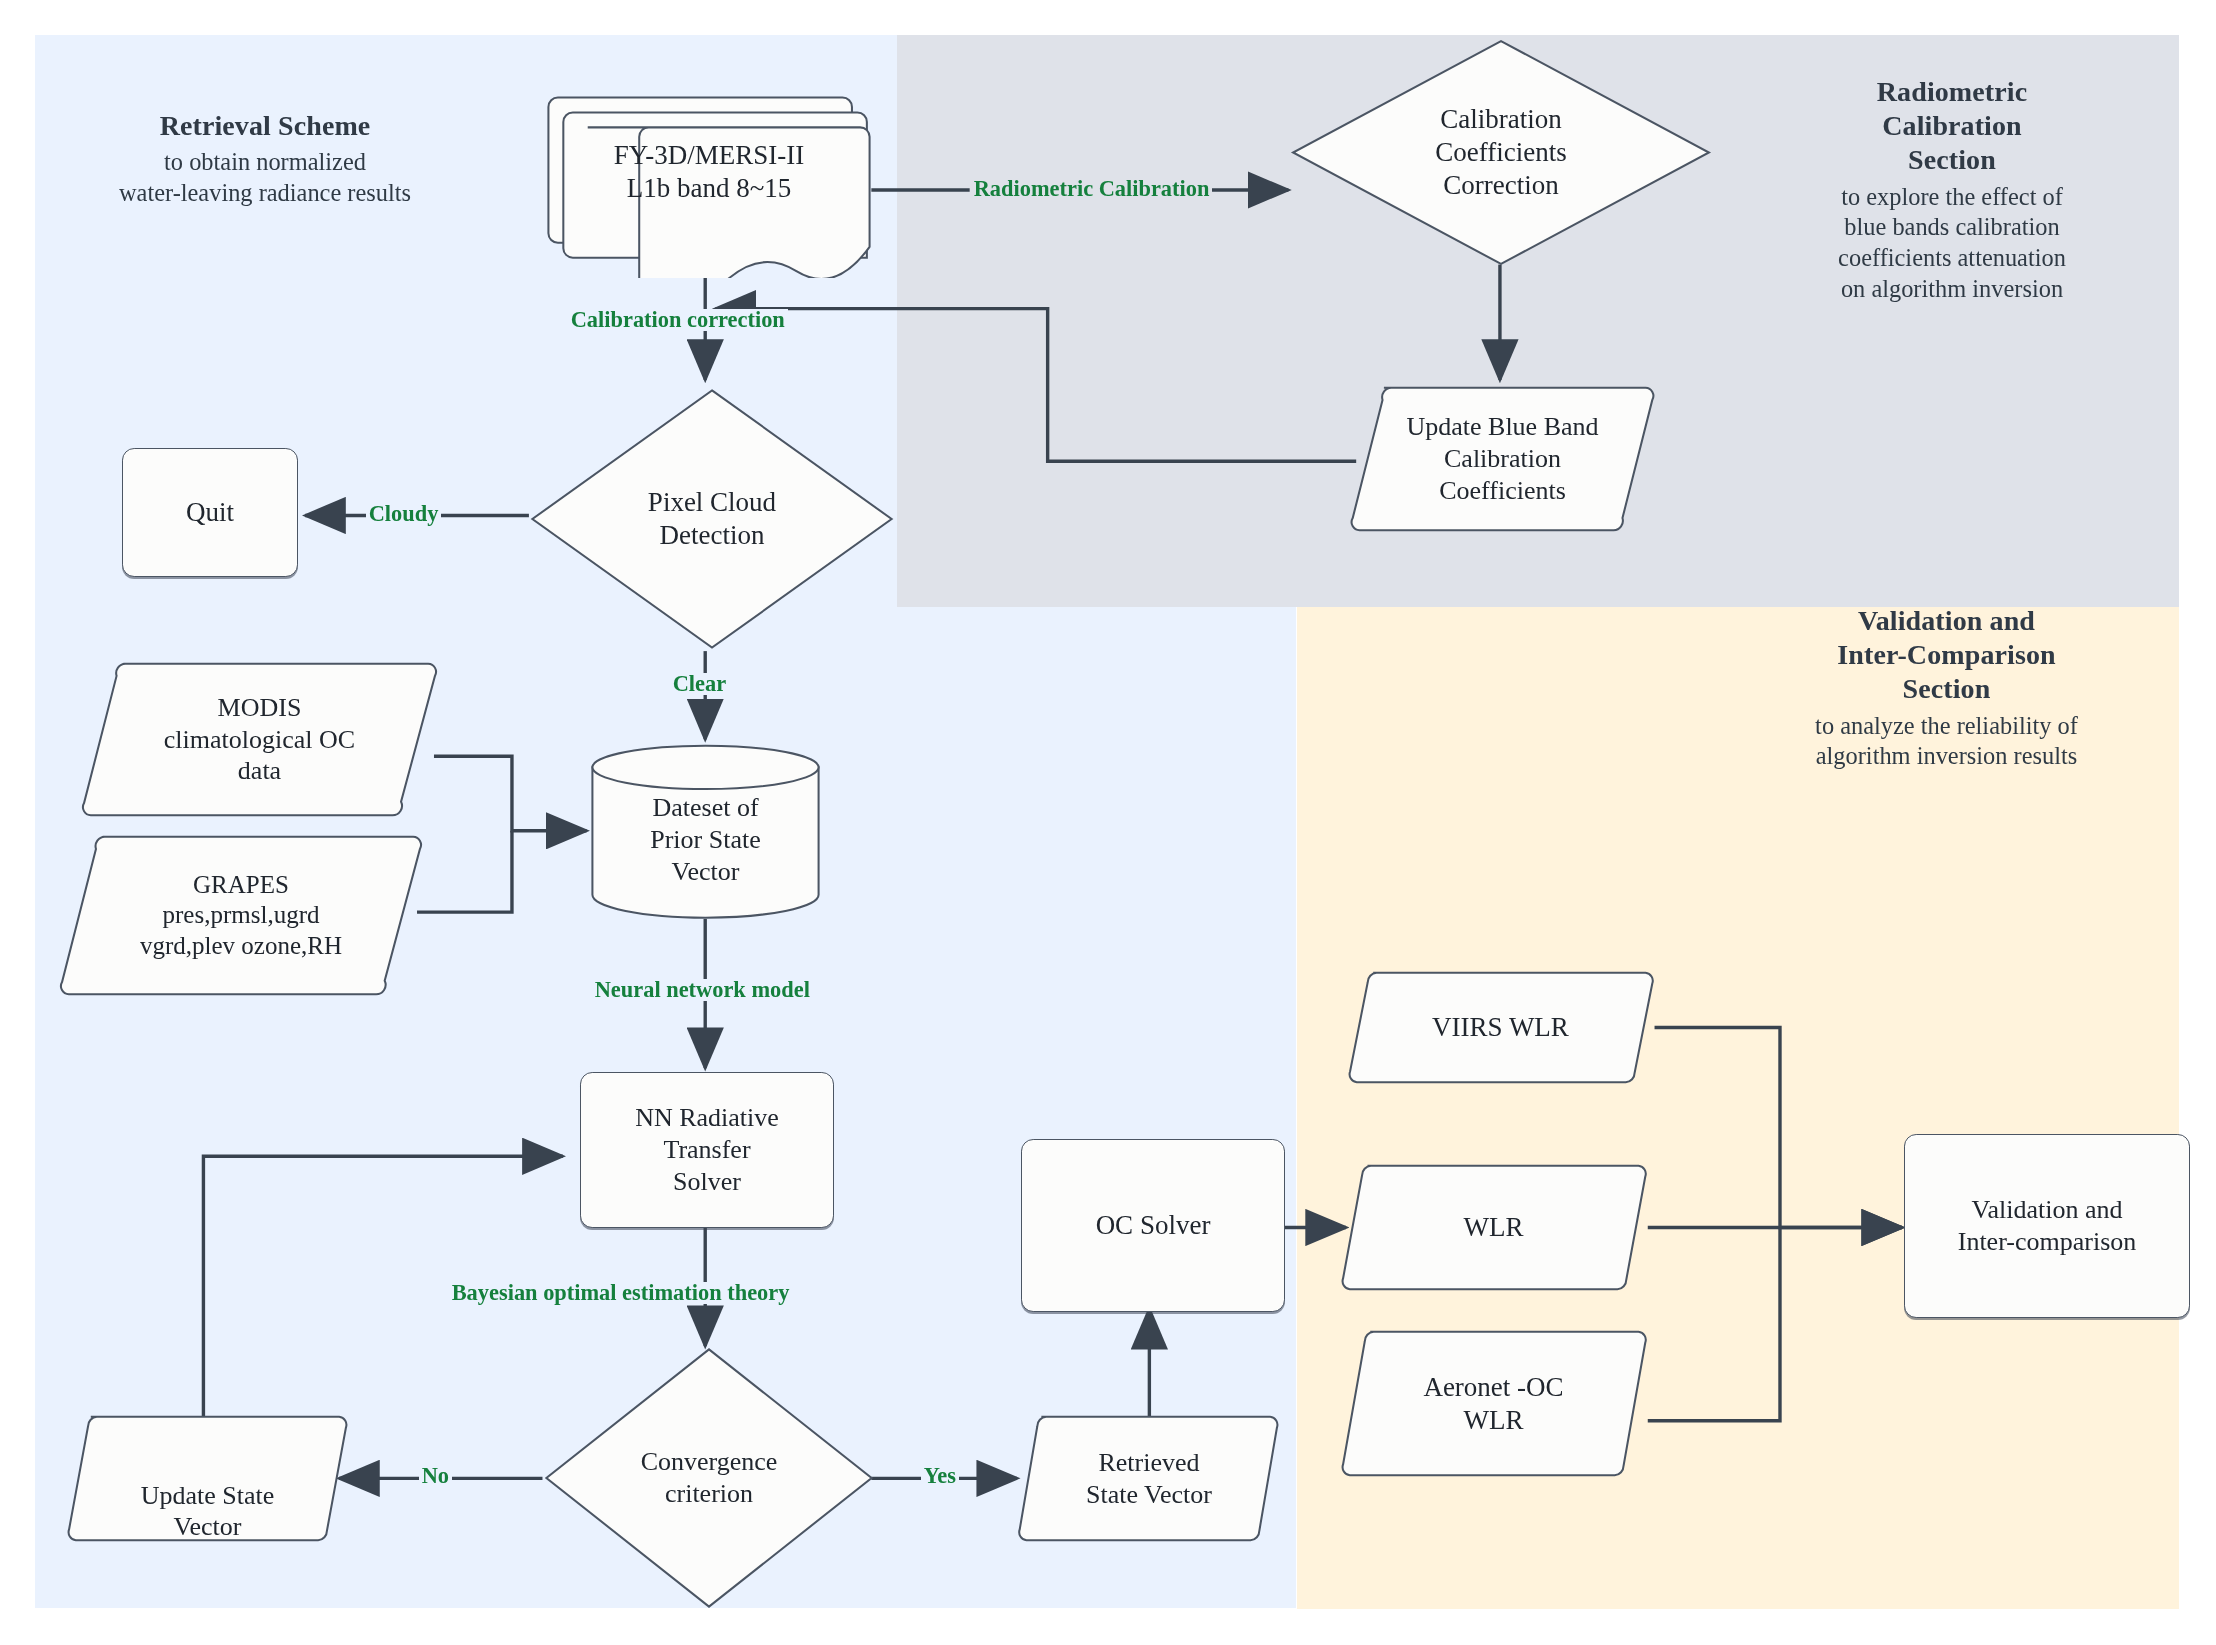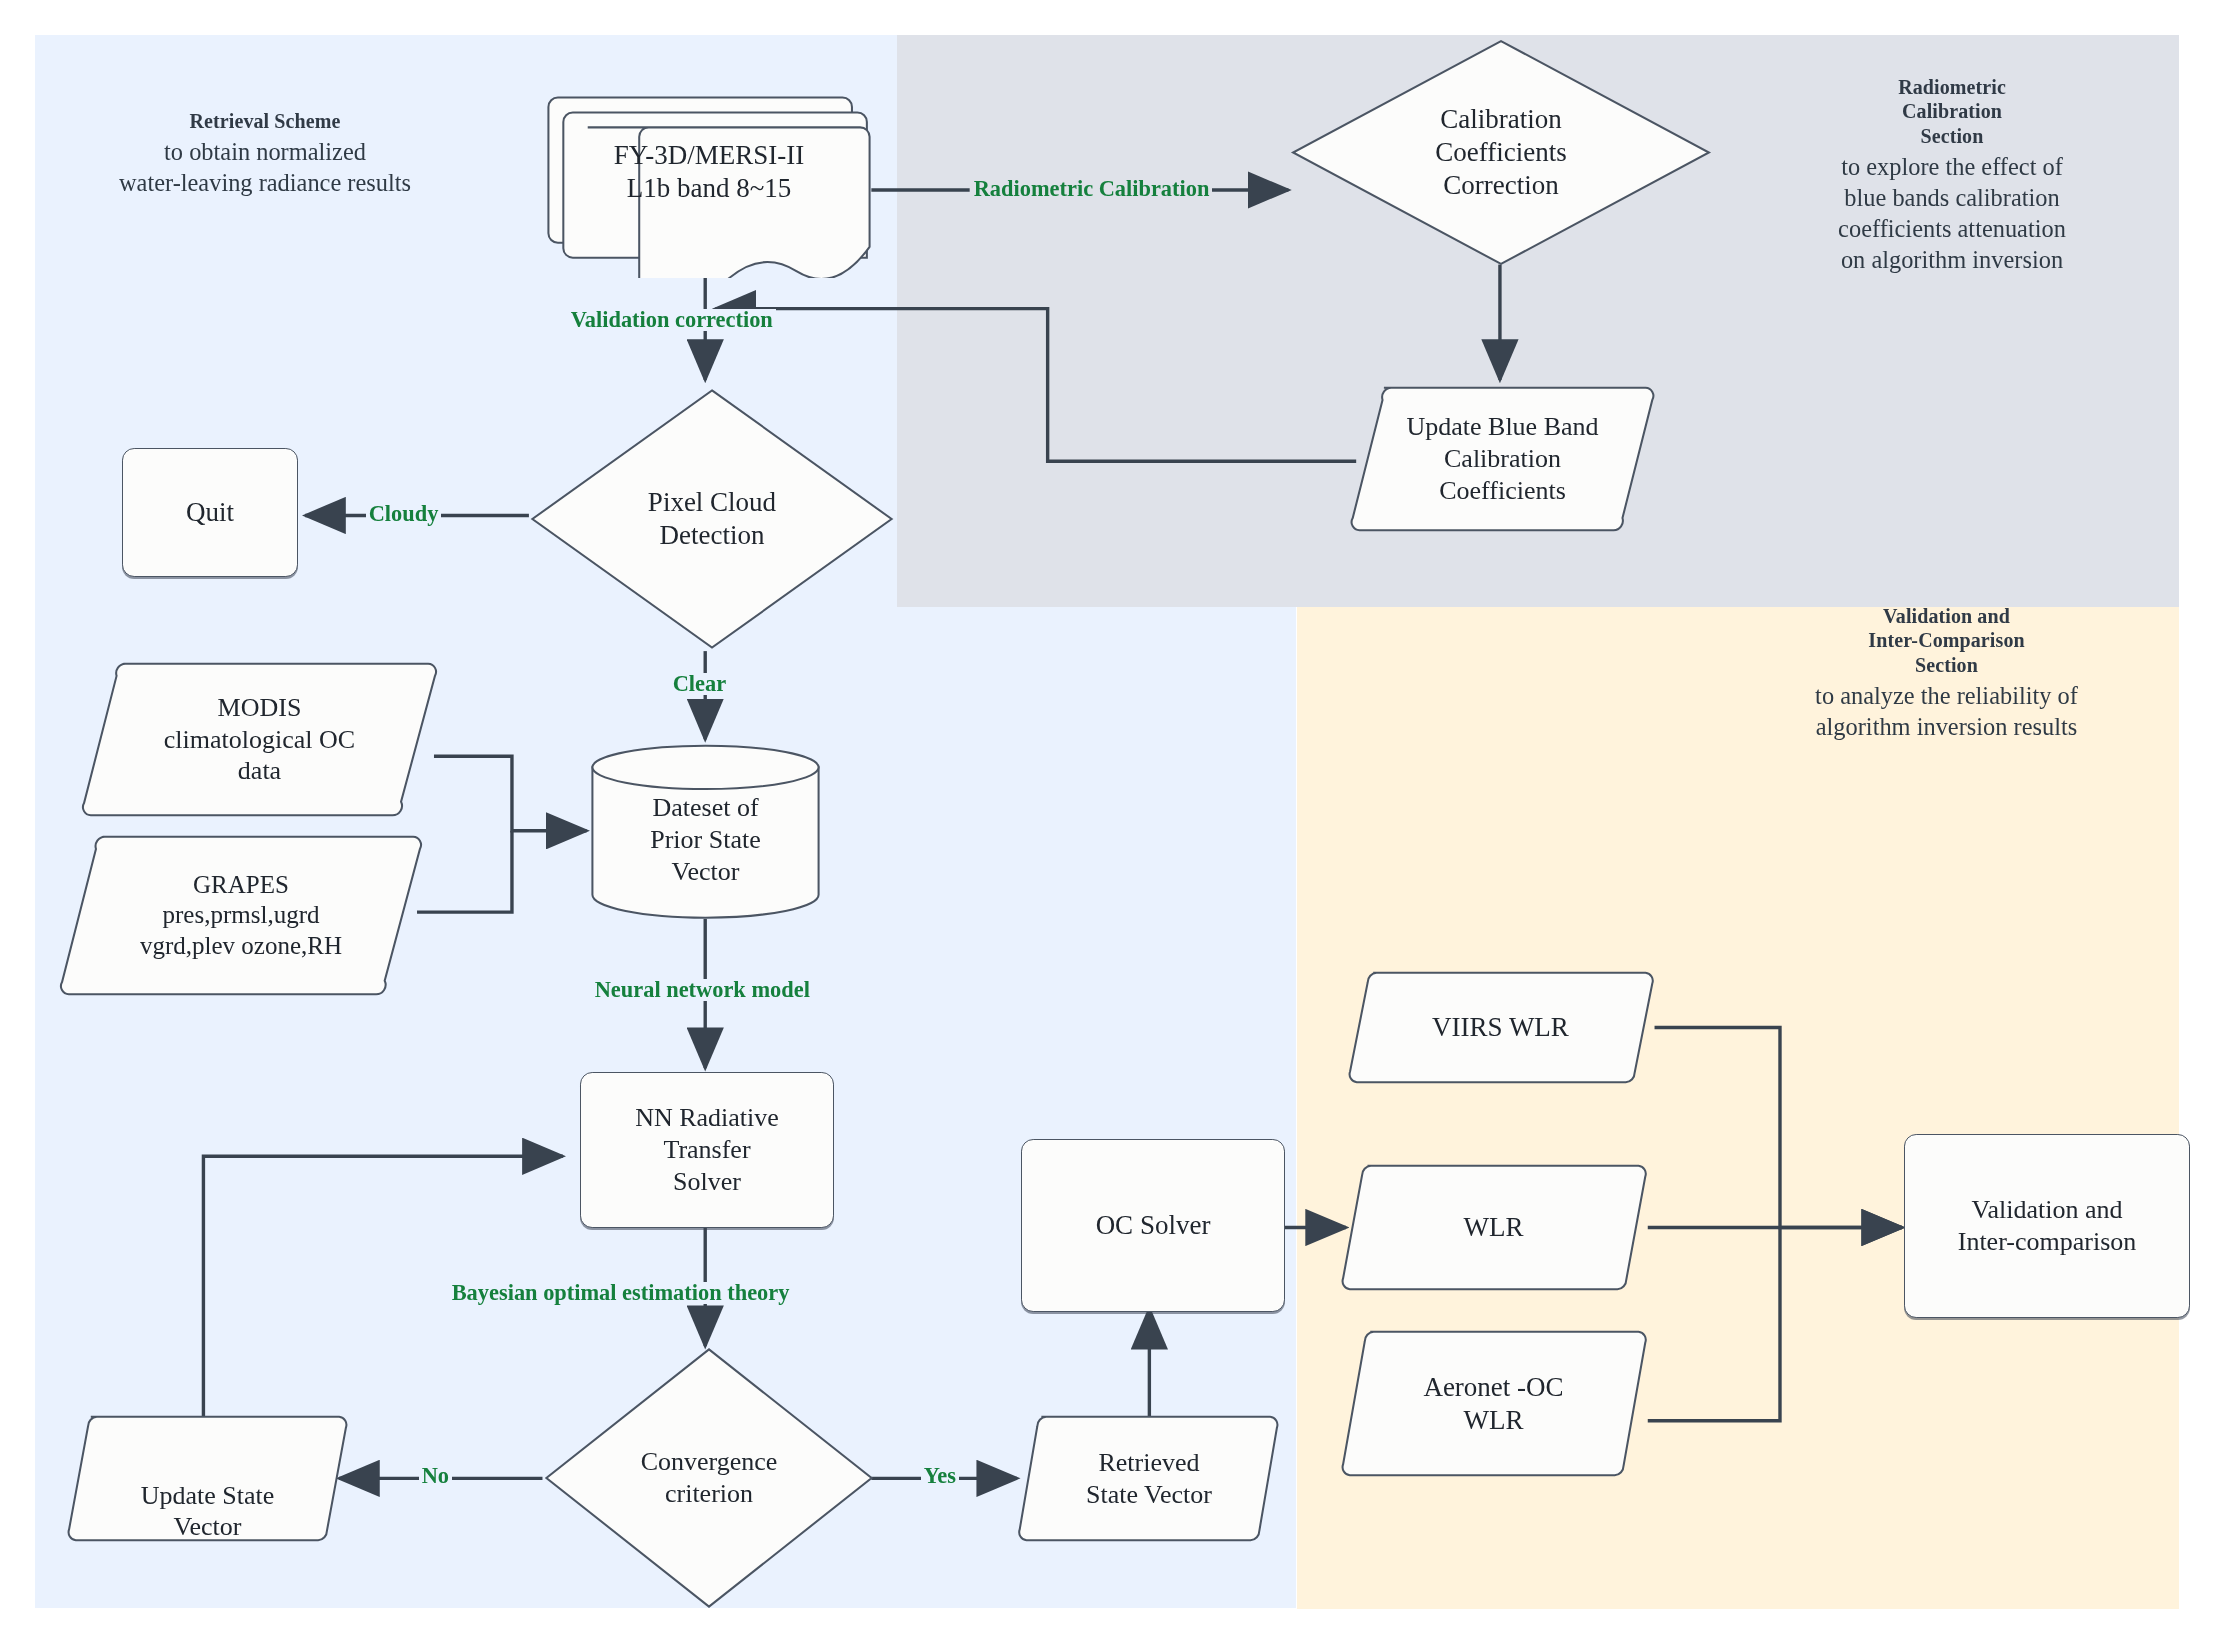--- a/index.html
+++ b/index.html
@@ -7,21 +7,21 @@
   #stage{position:relative;width:2216px;height:1646px;background:#ffffff;overflow:hidden;}
 
   
   .region{position:absolute;}
   #region-retrieval{left:35px;top:35px;width:1261px;height:1573px;background:#eaf2fe;}
   #region-radiometric{left:897px;top:35px;width:1282px;height:572px;background:#dfe2e9;}
   #region-validation{left:1297px;top:607px;width:882px;height:1002px;background:#fff3dc;}
 
   
   .sect-title{position:absolute;text-align:center;color:#303a46;}
-  .sect-title .hd{font-weight:bold;font-size:20px;line-height:1.22;letter-spacing:0.1px;}
+  .sect-title .hd{font-weight:bold;font-size:28px;line-height:1.22;letter-spacing:0.1px;}
   .sect-title .sub{font-weight:normal;font-size:24.4px;line-height:1.26;margin-top:4.1px;color:#2f3a45;}
 
   #title-retrieval{left:41px;top:109px;width:448px;}
   #title-radiometric{left:1742px;top:75px;width:420px;}
   #title-validation{left:1709px;top:604px;width:475px;}
 
   
   .node{position:absolute;box-sizing:border-box;display:flex;align-items:center;
         justify-content:center;text-align:center;color:#20262e;
         font-size:27px;line-height:1.22;}
@@ -264,21 +264,21 @@
 WLR</span>
   </div>
 
   <div class="node rect" style="left:1904px;top:1134px;width:286px;height:184px;">
     <span class="lbl" style="font-size:26px">Validation and
 Inter-comparison</span>
   </div>
 
   <div class="edge-label ongray" style="left:971px;top:178px;">Radiometric Calibration</div>
 
-  <div class="edge-label onblue" style="left:568px;top:309px;">Validation correction</div>
+  <div class="edge-label onblue" style="left:568px;top:309px;">Calibration correction</div>
 
   <div class="edge-label onblue" style="left:366px;top:503px;">Cloudy</div>
 
   <div class="edge-label onblue" style="left:670px;top:673px;">Clear</div>
 
   <div class="edge-label onblue" style="left:568px;top:979px;margin-left:24px;">Neural network model</div>
 
   <div class="edge-label onblue" style="left:449px;top:1282px;">Bayesian optimal estimation theory</div>
 
   <div class="edge-label onblue" style="left:419px;top:1465px;">No</div>

